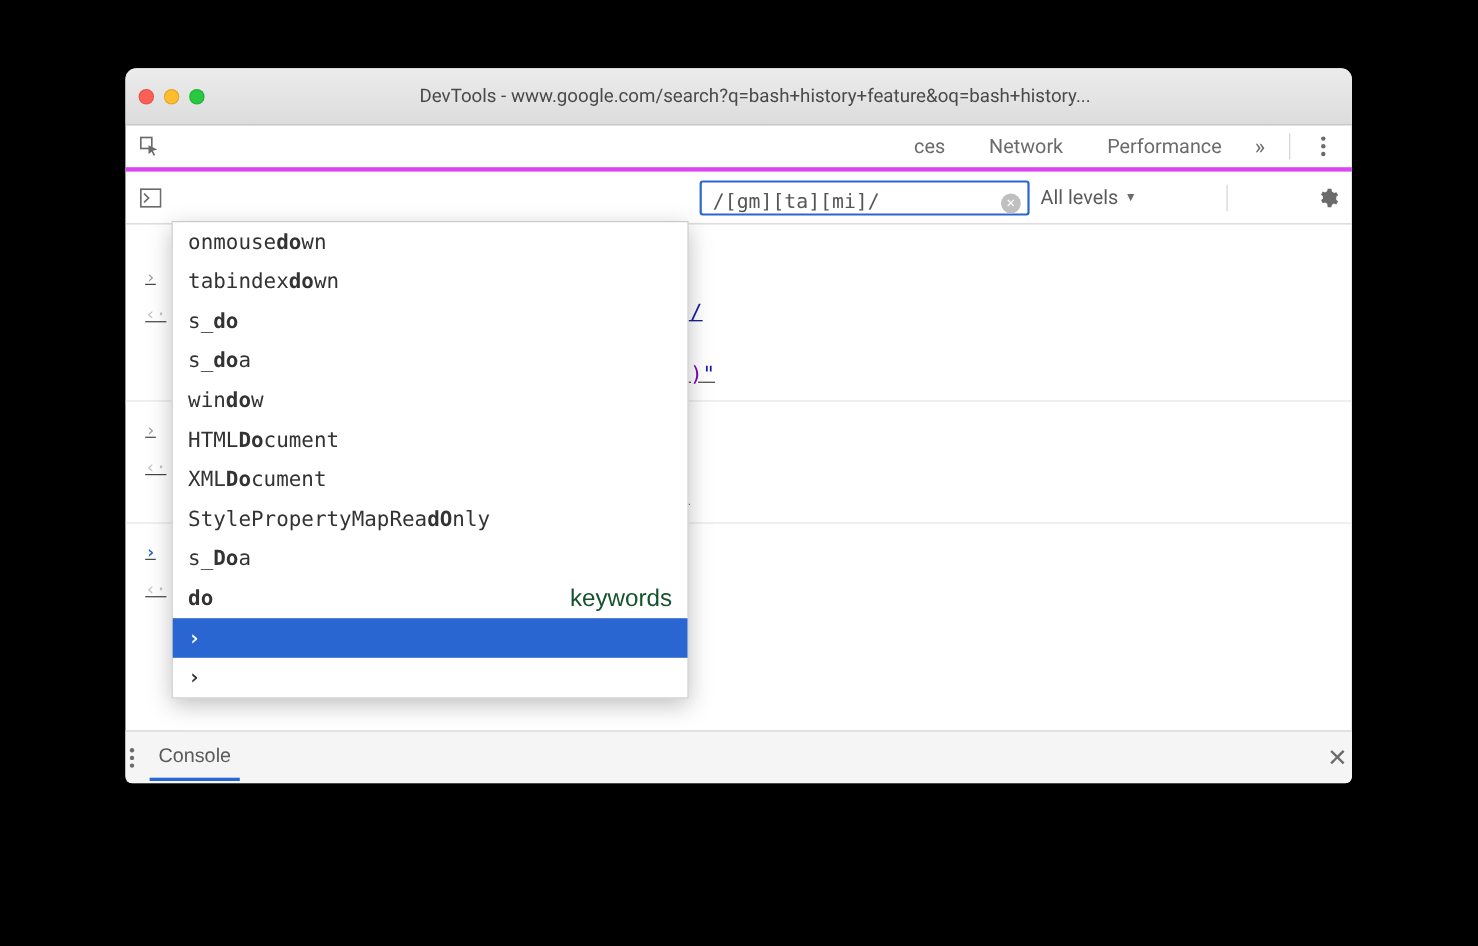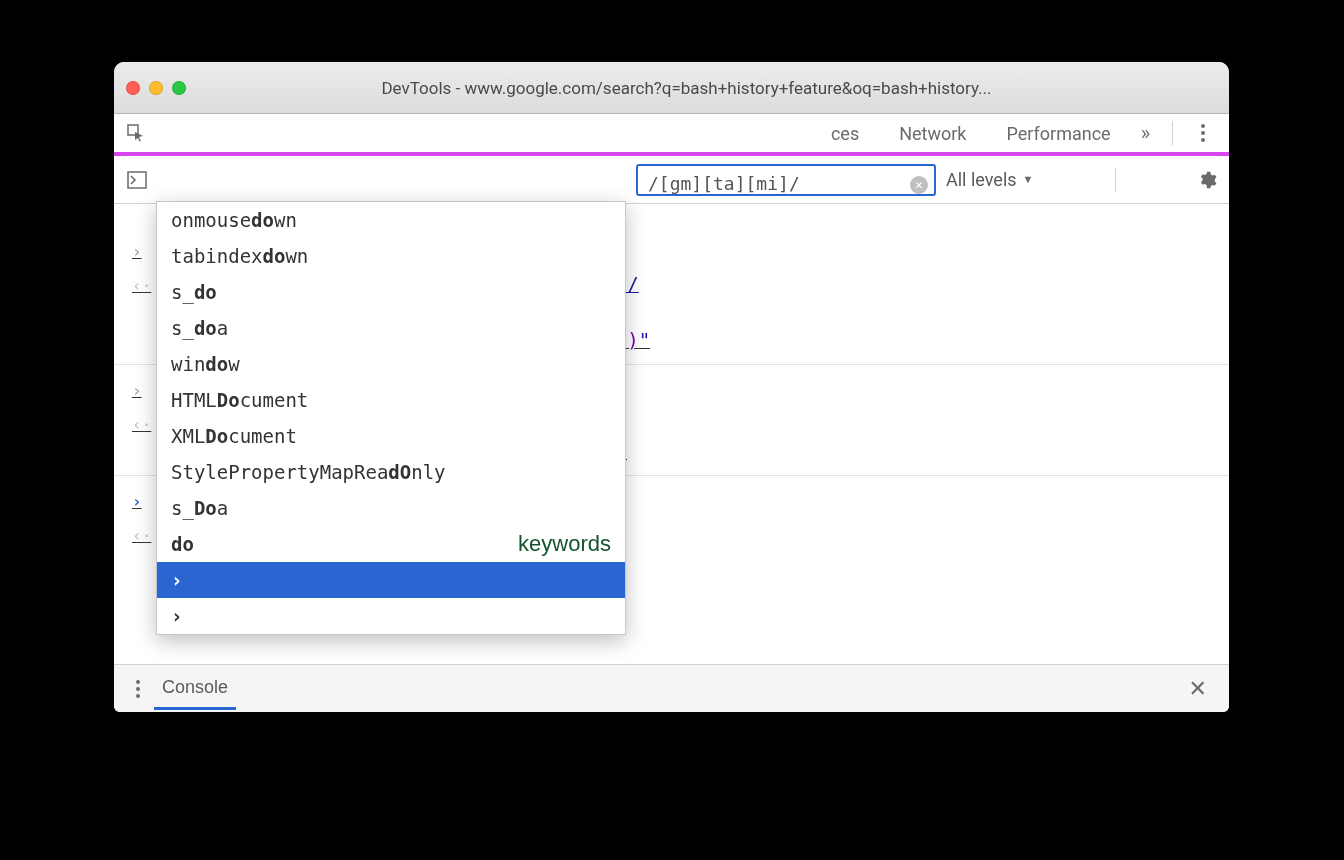--- a/index.html
+++ b/index.html
@@ -121,21 +121,21 @@
     font-size: 19px;
     z-index: 10;
   }
   .dd-item { padding: 3px 14px; line-height: 30px; color:#333; display:flex; align-items:center; gap:8px; cursor:default;}
   .dd-item .hint { margin-left:auto; color:#14532d; font-family: -apple-system, sans-serif; font-size: 22px;}
   .dd-item .b { font-weight: 700;}
   .dd-item.selected { background:#2a66d1; color:#fff;}
   .dd-item.selected .b, .dd-item.selected .pre { color:#fff;}
 
   
-  .drawer { height:48px; border-top:1px solid #cfcfcf; background:#f5f5f5; display:flex; align-items:center; padding:0 22px; gap:14px; position:relative;}
+  .drawer { height:48px; border-top:1px solid #cfcfcf; background:#f5f5f5; display:flex; align-items:center; padding:0 4px; gap:14px; position:relative;}
   .drawer .kebab2{ display:flex; flex-direction:column; gap:3px;}
   .drawer .kebab2 span{width:4px;height:4px;border-radius:50%;background:#6b6b6b;}
   .drawer-tab { color:#5a5a5a; font-size:18px; padding: 10px 8px 9px; border-bottom:3px solid #2a66d1; font-family:-apple-system, sans-serif;}
   .drawer .closex { margin-left:auto; color:#6b6b6b; font-size:22px;}
 
   svg { display:block;}
 </style>
 </head>
 <body>
 

